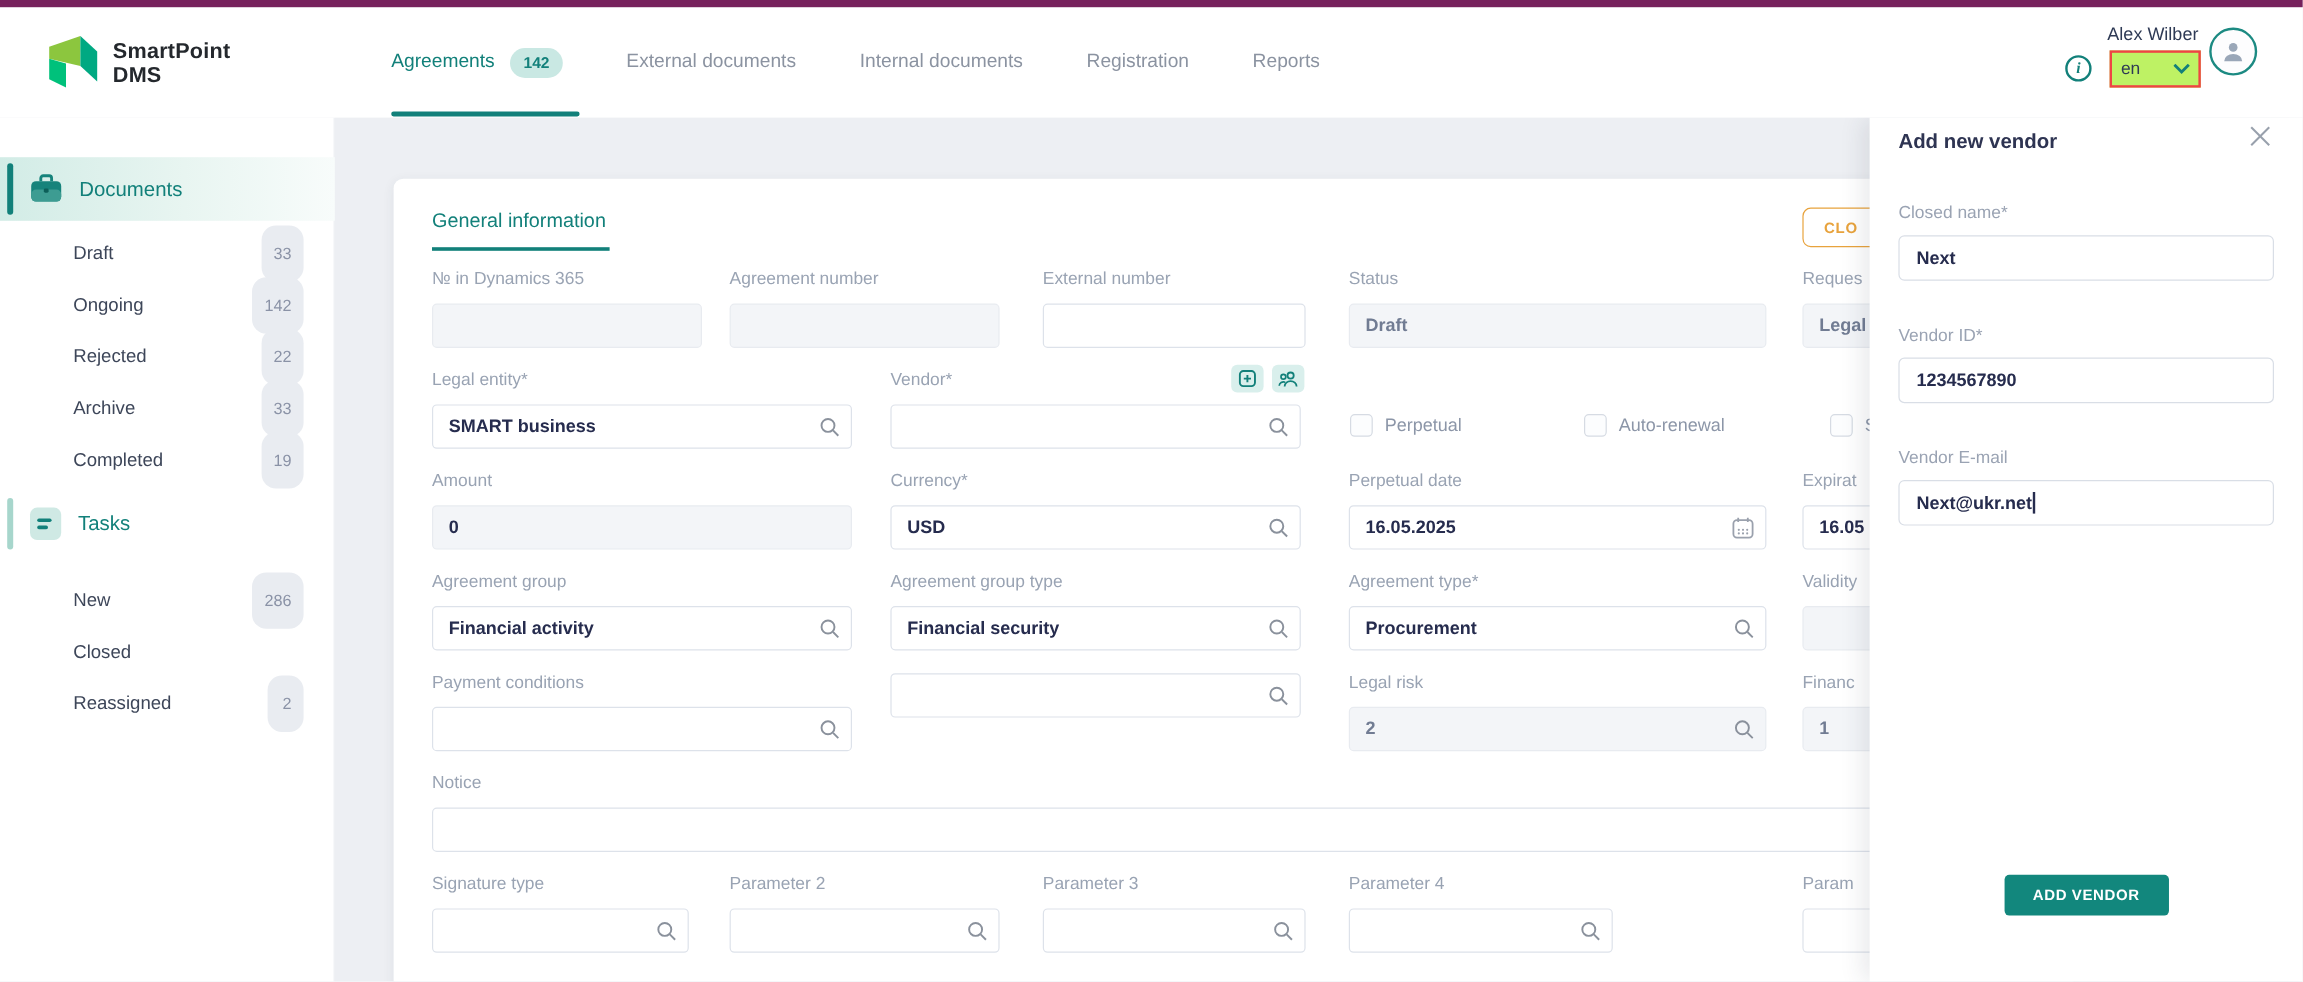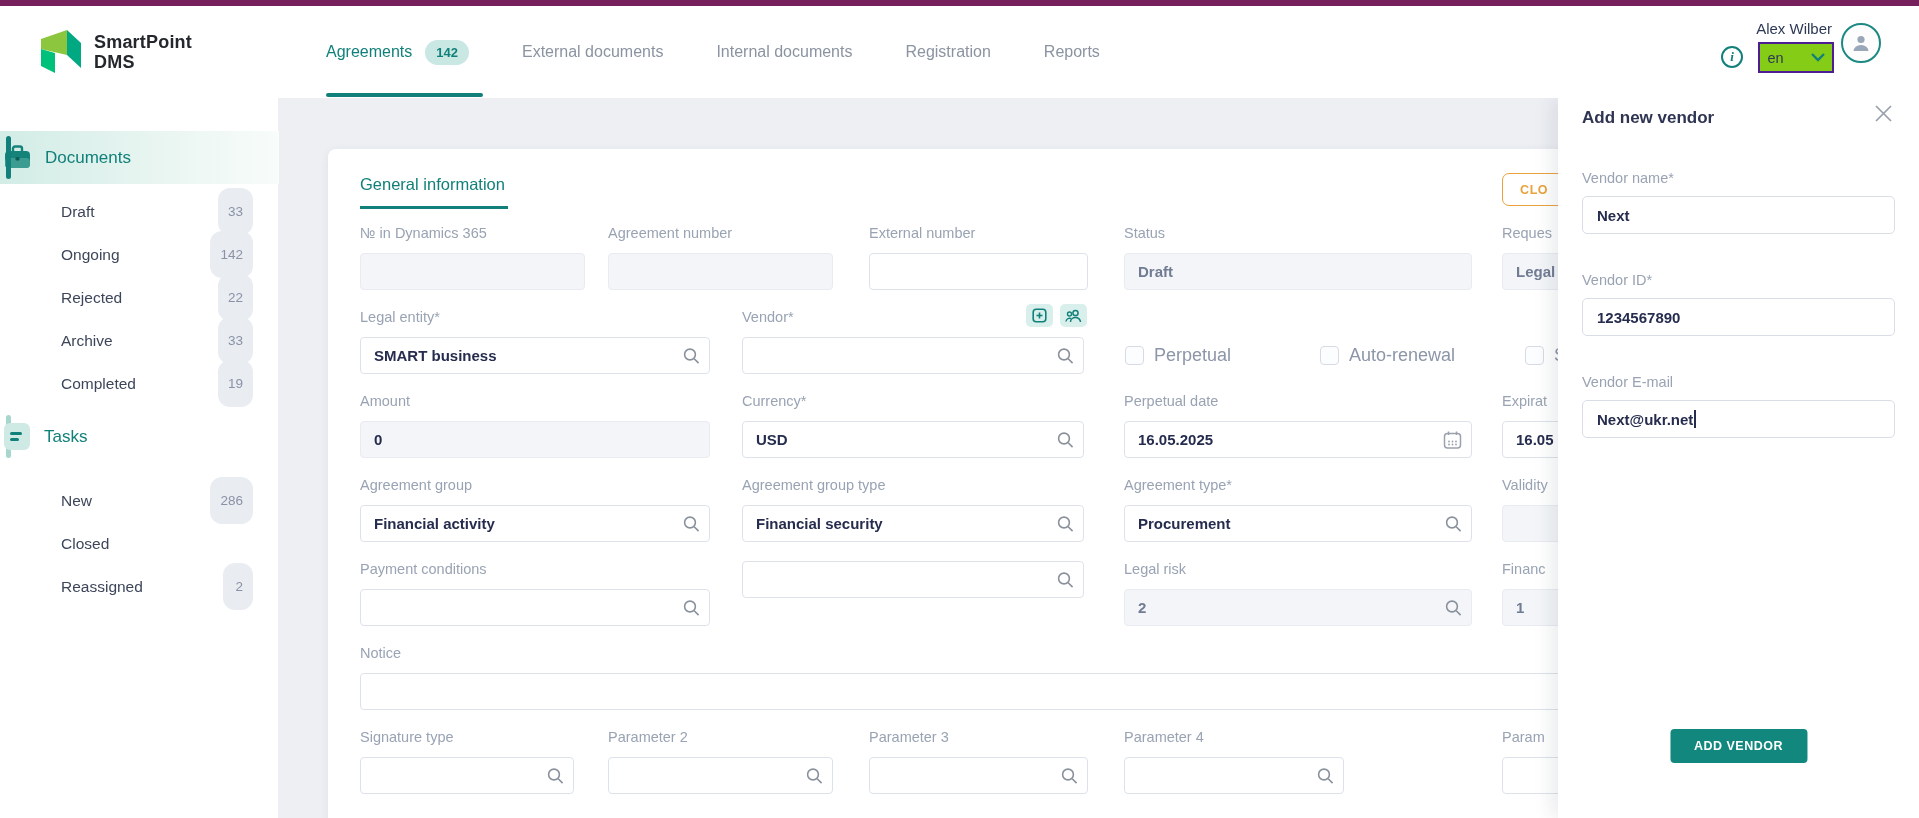--- a/index.html
+++ b/index.html
@@ -13,27 +13,27 @@
   .brand-name { font-size:18px; font-weight:700; color:#24282d; line-height:20px; letter-spacing:.2px; }
 
   .nav { position:absolute; left:326px; top:0; height:92px; display:flex; align-items:center; gap:53px; }
   .nav-tab { font-size:16px; color:#8b93a1; cursor:pointer; display:flex; align-items:center; white-space:nowrap; }
   .nav-tab.active { color:#12807a; }
   .nav-badge { margin-left:13px; background:#c9e8e3; color:#12807a; font-weight:700; font-size:13px; border-radius:14px; padding:5px 11px; }
   .nav-underline { position:absolute; left:326px; bottom:1px; width:157px; height:4px; background:#12807a; border-radius:2px; }
 
   .user-name { position:absolute; right:87px; top:14px; font-size:15px; color:#2e3a55; }
   .info-btn { position:absolute; right:176px; top:40px; width:22px; height:22px; border:2px solid #12807a; border-radius:50%; color:#12807a; font-size:13px; font-weight:700; display:flex; align-items:center; justify-content:center; font-family:"Liberation Serif",serif; font-style:italic; cursor:pointer; }
-  .lang-box { position:absolute; right:85px; top:36px; width:76px; height:31px; border:2px solid #4c1d95; display:flex; align-items:center; justify-content:center; gap:27px; cursor:pointer; background:#84cc16; }
+  .lang-box { position:absolute; right:85px; top:36px; width:76px; height:31px; border:2px solid #ef4444; display:flex; align-items:center; justify-content:center; gap:27px; cursor:pointer; background:#bef264; }
   .lang-box span { font-size:14.5px; color:#2e3a55; }
   .avatar { position:absolute; right:38px; top:17px; width:40px; height:40px; border:2px solid #1c8a82; border-radius:50%; background:#fdfdfe; display:flex; align-items:center; justify-content:center; cursor:pointer; }
 
   
   .sidebar { position:absolute; left:0; top:98px; width:279px; height:720px; background:#ffffff; border-right:1px solid #eceef2; z-index:5; }
-  .side-section { position:absolute; left:0; width:279px; height:53px; display:flex; align-items:center; padding-left:4px; gap:14px; cursor:pointer; }
+  .side-section { position:absolute; left:0; width:279px; height:53px; display:flex; align-items:center; padding-left:25px; gap:14px; cursor:pointer; }
   .side-section .bar { position:absolute; left:6px; top:5px; width:5px; height:43px; border-radius:3px; }
   .side-section.docs { top:33px; background:linear-gradient(90deg,#d2ece6 0%, #e8f5f1 55%, #f8fcfb 100%); }
   .side-section.docs .bar { background:#12807a; }
   .side-section.tasks { top:312px; }
   .side-section.tasks .bar { background:#a7d6cc; }
   .side-label { font-size:17px; color:#12807a; }
   .side-item { position:absolute; left:0; width:279px; height:43px; display:flex; align-items:center; padding:0 26px 0 61px; cursor:pointer; }
   .side-item .txt { font-size:15.5px; color:#3d4659; flex:1; }
   .pill { background:#e9ecf1; color:#8a92a6; font-size:13.5px; border-radius:12px; padding:16px 10px; min-width:30px; text-align:right; }
   .icon-sq { width:26px; height:27px; background:#cfe9e4; border-radius:6px; position:relative; flex:none; }
@@ -54,21 +54,21 @@
   .fval.gray { color:#717c93; }
   .finp .hicon { position:absolute; right:9px; top:50%; transform:translateY(-50%); cursor:pointer; display:flex; }
 
   .clo-btn { position:absolute; left:1174px; top:24px; width:130px; height:33px; border:1.5px solid #e8a33d; border-radius:7px; background:#fff; color:#e8a33d; font-weight:700; font-size:12.5px; letter-spacing:.6px; text-align:left; padding-left:17px; line-height:30px; cursor:pointer; }
 
   .vendor-icons { position:absolute; left:698px; top:155px; display:flex; gap:7px; }
   .vi-btn { width:27px; height:23px; background:#d9efec; border-radius:5px; display:flex; align-items:center; justify-content:center; cursor:pointer; }
 
   .chk-row { position:absolute; top:196px; display:flex; align-items:center; gap:10px; }
   .chk { width:19px; height:19px; border:1.5px solid #d6dbe3; border-radius:4px; background:#fcfdfe; cursor:pointer; flex:none; }
-  .chk-lbl { font-size:18px; color:#8c96a8; white-space:nowrap; }
+  .chk-lbl { font-size:15px; color:#8c96a8; white-space:nowrap; }
 
   
   .panel { position:absolute; left:1558px; top:98px; width:361px; height:720px; background:#ffffff; z-index:20; box-shadow:-6px 0 18px rgba(35,45,65,.10); padding:8px 24px 0 24px; }
   .panel-title { font-size:17px; font-weight:700; color:#2e3452; margin-top:2px; }
   .panel-close { position:absolute; right:26px; top:6px; cursor:pointer; display:flex; }
   .p-label { font-size:14.5px; color:#9aa3b3; margin-top:38px; height:20px; }
   .p-label.first { margin-top:42px; }
   .p-input { margin-top:6px; height:38px; border:1px solid #d9dee6; border-radius:5px; background:#fff; display:flex; align-items:center; padding:0 14px; }
   .p-val { font-size:15px; font-weight:700; color:#262c4e; }
   .caret { display:inline-block; width:1.5px; height:18px; background:#262c4e; margin-left:1px; vertical-align:middle; }
@@ -465,21 +465,21 @@
 
 <div class="panel">
   <div class="panel-title">Add new vendor</div>
   <div class="panel-close">
     <svg width="19" height="19" viewBox="0 0 19 19">
         <line x1="2" y1="2" x2="17" y2="17" stroke="#98a0ac" stroke-width="1.7"></line>
         <line x1="17" y1="2" x2="2" y2="17" stroke="#98a0ac" stroke-width="1.7"></line>
       </svg>
   </div>
 
-  <div class="p-label first">Vendor name*</div>
+  <div class="p-label first">Closed name*</div>
   <div class="p-input">
     <span class="p-val">Next</span>
   </div>
 
   <div class="p-label">Vendor ID*</div>
   <div class="p-input">
     <span class="p-val">1234567890</span>
   </div>
 
   <div class="p-label">Vendor E-mail</div>

